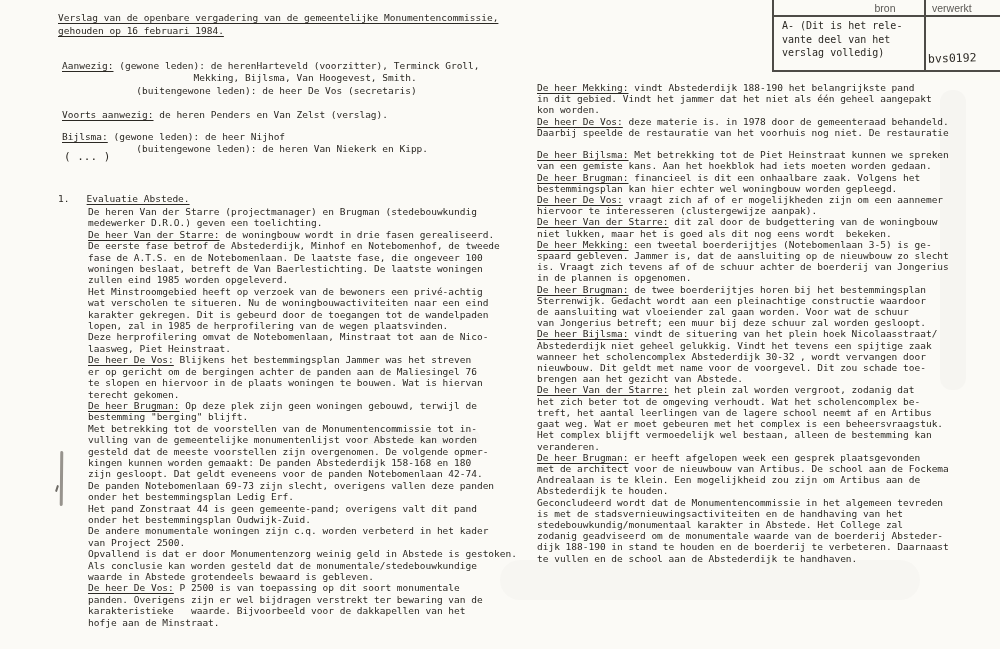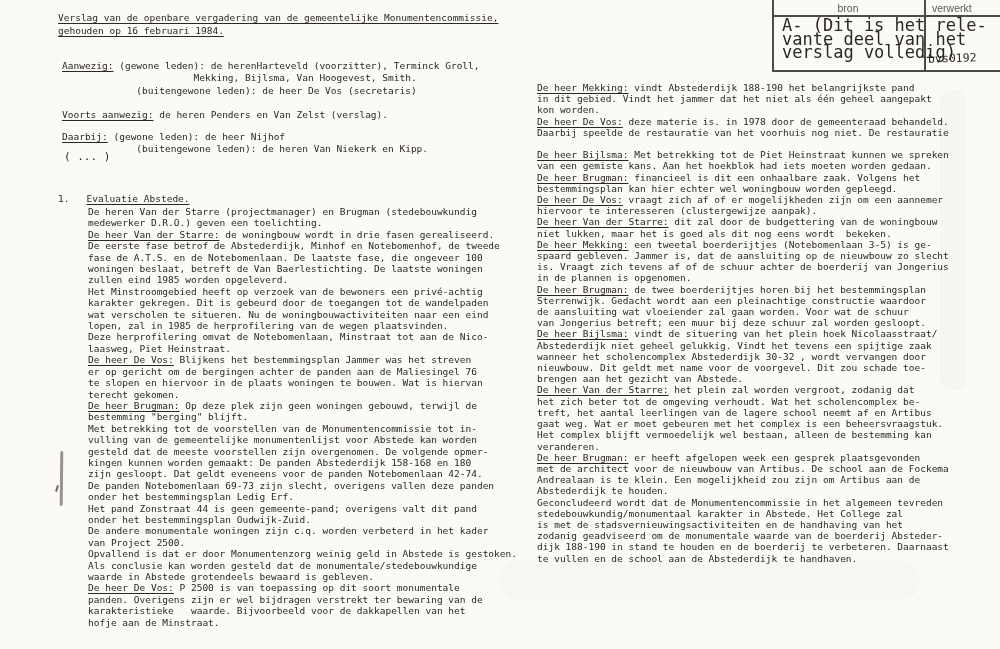--- a/index.html
+++ b/index.html
@@ -33,23 +33,23 @@
   .stamp-box .vleft  { left: 0; }
   .stamp-box .vmid   { left: 152px; }
   .stamp-box .hline  { position: absolute; left: 0; width: 228px; height: 2px; background: #4d4b47; }
   .stamp-box .hhead  { top: 15px; }
   .stamp-box .hfoot  { top: 70px; }
   .stamp-label {
     position: absolute; top: 2px;
     font-family: "Liberation Sans", sans-serif;
     font-size: 10.5px; color: #5b5955;
   }
-  .bron-label { left: 0; width: 152px; text-align: center; }
+  .bron-label { left: 0; width: 152px; text-align: center; padding-left: 37px; }
   .verwerkt-label { left: 160px; }
-  .stamp-note { position: absolute; left: 10px; top: 19px; font-size: 17px; line-height: 13.5px; }
+  .stamp-note { position: absolute; left: 10px; top: 19px; font-size: 10px; line-height: 13.5px; }
   .stamp-code {
     position: absolute; left: 156px; top: 51px;
     font-size: 11.5px; transform: rotate(-1.5deg);
   }
 
   
   .margin-mark {
     position: absolute; left: 60px; top: 451px;
     width: 2.5px; height: 55px; background: #97938d;
     border-radius: 2px; transform: rotate(0.6deg);
@@ -84,43 +84,43 @@
       <div class="tl"><span class="u">Aanwezig:</span><span> (gewone leden): de herenHarteveld (voorzitter), Terminck Groll,</span></div>
       <div class="tl"><span>                       Mekking, Bijlsma, Van Hoogevest, Smith.</span></div>
       <div class="tl"><span>             (buitengewone leden): de heer De Vos (secretaris)</span></div>
     </div>
 
   <div class="tblock att-also">
       <div class="tl"><span class="u">Voorts aanwezig:</span><span> de heren Penders en Van Zelst (verslag).</span></div>
     </div>
 
   <div class="tblock att-absent">
-      <div class="tl"><span class="u">Daarbij:</span><span> (gewone leden): de heer Nijhof</span></div>
+      <div class="tl"><span class="u">Bijlsma:</span><span> (gewone leden): de heer Nijhof</span></div>
       <div class="tl"><span>             (buitengewone leden): de heren Van Niekerk en Kipp.</span></div>
     </div>
 
   <div class="tblock omission">
       <div class="tl"><span>( ... )</span></div>
     </div>
 
   <div class="tblock section-heading">
       <div class="tl"><span>1.   </span><span class="u">Evaluatie Abstede.</span></div>
     </div>
 
   <div class="tblock left-body">
       <div class="tl"><span>De heren Van der Starre (projectmanager) en Brugman (stedebouwkundig</span></div>
       <div class="tl"><span>medewerker D.R.O.) geven een toelichting.</span></div>
       <div class="tl"><span class="u">De heer Van der Starre:</span><span> de woningbouw wordt in drie fasen gerealiseerd.</span></div>
       <div class="tl"><span>De eerste fase betrof de Abstederdijk, Minhof en Notebomenhof, de tweede</span></div>
       <div class="tl"><span>fase de A.T.S. en de Notebomenlaan. De laatste fase, die ongeveer 100</span></div>
       <div class="tl"><span>woningen beslaat, betreft de Van Baerlestichting. De laatste woningen</span></div>
       <div class="tl"><span>zullen eind 1985 worden opgeleverd.</span></div>
       <div class="tl"><span>Het Minstroomgebied heeft op verzoek van de bewoners een privé-achtig</span></div>
+      <div class="tl"><span>wat verscholen te situeren. Nu de woningbouwactiviteiten naar een eind</span></div>
       <div class="tl"><span>karakter gekregen. Dit is gebeurd door de toegangen tot de wandelpaden</span></div>
-      <div class="tl"><span>wat verscholen te situeren. Nu de woningbouwactiviteiten naar een eind</span></div>
       <div class="tl"><span>lopen, zal in 1985 de herprofilering van de wegen plaatsvinden.</span></div>
       <div class="tl"><span>Deze herprofilering omvat de Notebomenlaan, Minstraat tot aan de Nico-</span></div>
       <div class="tl"><span>laasweg, Piet Heinstraat.</span></div>
       <div class="tl"><span class="u">De heer De Vos:</span><span> Blijkens het bestemmingsplan Jammer was het streven</span></div>
       <div class="tl"><span>er op gericht om de bergingen achter de panden aan de Maliesingel 76</span></div>
       <div class="tl"><span>te slopen en hiervoor in de plaats woningen te bouwen. Wat is hiervan</span></div>
       <div class="tl"><span>terecht gekomen.</span></div>
       <div class="tl"><span class="u">De heer Brugman:</span><span> Op deze plek zijn geen woningen gebouwd, terwijl de</span></div>
       <div class="tl"><span>bestemming "berging" blijft.</span></div>
       <div class="tl"><span>Met betrekking tot de voorstellen van de Monumentencommissie tot in-</span></div>
@@ -175,22 +175,22 @@
       <div class="tl"><span>het zich beter tot de omgeving verhoudt. Wat het scholencomplex be-</span></div>
       <div class="tl"><span>treft, het aantal leerlingen van de lagere school neemt af en Artibus</span></div>
       <div class="tl"><span>gaat weg. Wat er moet gebeuren met het complex is een beheersvraagstuk.</span></div>
       <div class="tl"><span>Het complex blijft vermoedelijk wel bestaan, alleen de bestemming kan</span></div>
       <div class="tl"><span>veranderen.</span></div>
       <div class="tl"><span class="u">De heer Brugman:</span><span> er heeft afgelopen week een gesprek plaatsgevonden</span></div>
       <div class="tl"><span>met de architect voor de nieuwbouw van Artibus. De school aan de Fockema</span></div>
       <div class="tl"><span>Andrealaan is te klein. Een mogelijkheid zou zijn om Artibus aan de</span></div>
       <div class="tl"><span>Abstederdijk te houden.</span></div>
       <div class="tl"><span>Geconcludeerd wordt dat de Monumentencommissie in het algemeen tevreden</span></div>
+      <div class="tl"><span>is met de stadsvernieuwingsactiviteiten en de handhaving van het</span></div>
       <div class="tl"><span>stedebouwkundig/monumentaal karakter in Abstede. Het College zal</span></div>
-      <div class="tl"><span>is met de stadsvernieuwingsactiviteiten en de handhaving van het</span></div>
       <div class="tl"><span>zodanig geadviseerd om de monumentale waarde van de boerderij Absteder-</span></div>
       <div class="tl"><span>dijk 188-190 in stand te houden en de boerderij te verbeteren. Daarnaast</span></div>
       <div class="tl"><span>te vullen en de school aan de Abstederdijk te handhaven.</span></div>
     </div>
 
   <div class="stamp-box">
     <div class="vline vleft" style="background: rgb(77, 75, 71);"></div>
     <div class="vline vmid" style="background: rgb(77, 75, 71);"></div>
     <div class="hline hhead" style="background: rgb(77, 75, 71);"></div>
     <div class="hline hfoot" style="background: rgb(77, 75, 71);"></div>

